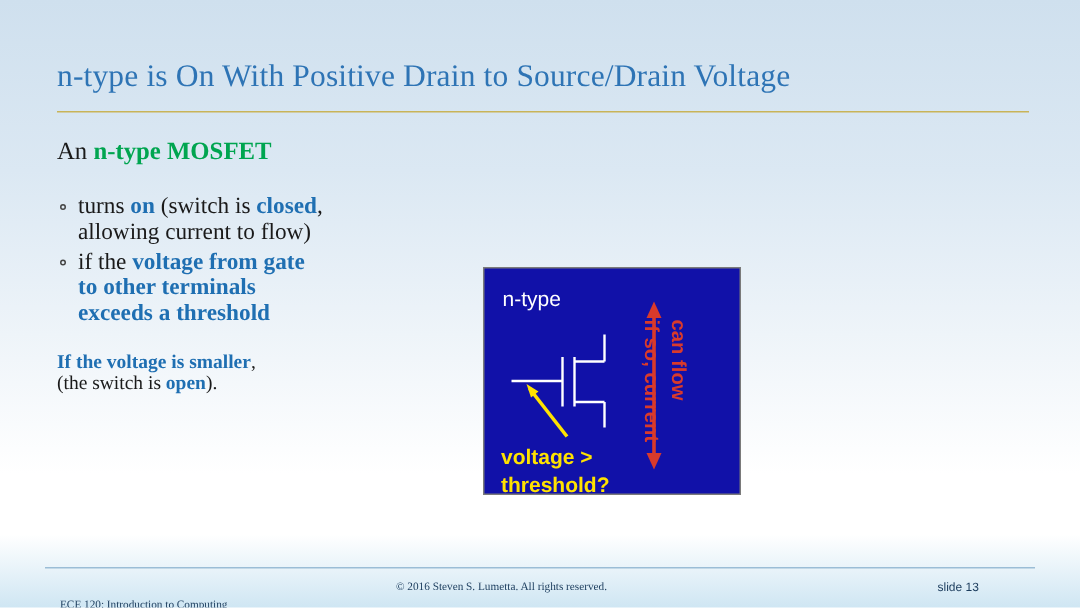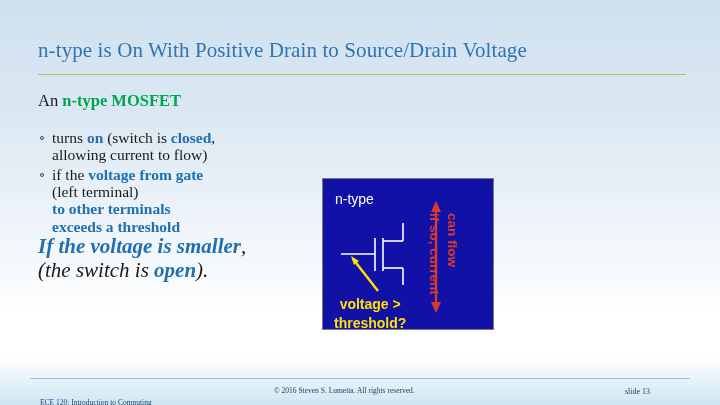--- a/index.html
+++ b/index.html
@@ -74,24 +74,23 @@
     height: 4px;
     border: 1px solid #444;
     border-radius: 50%;
     box-sizing: border-box;
   }
   .indent {
     display: block;
     padding-left: 0px;
   }
   .para-gap {
-    margin-top: 0;
-    font-size: 21px;
+    margin-top: 16px;
+    font-size: 13px;
     line-height: 1.14;
-    font-style: italic;
   }
   
   .figure {
     position: absolute;
     left: 322px;
     top: 178px;
     width: 172px;
     height: 152px;
     background: #1111a8;
     border: 1px solid #7a7a7a;
@@ -108,21 +107,20 @@
   }
   .fig-voltage {
     position: absolute;
     left: 11px;
     top: 116px;
     color: #ffe200;
     font-size: 14px;
     font-family: "Liberation Sans", sans-serif;
     font-weight: bold;
     line-height: 1.35;
-    text-align: center;
   }
   .fig-red-text {
     position: absolute;
     left: 119px;
     top: 34px;
     width: 118px;
     color: #d93a2b;
     font-size: 13.5px;
     font-family: "Liberation Sans", sans-serif;
     font-weight: bold;
@@ -160,33 +158,33 @@
   .footer-left {
     position: absolute;
     left: 40px;
     top: 398px;
     font-size: 7.5px;
     color: #1a3b5c;
     font-family: "Liberation Serif", serif;
   }
   .footer-center {
     position: absolute;
-    left: 274px;
+    left: 264px;
     top: 386px;
     font-size: 7.5px;
     color: #1a3b5c;
     font-family: "Liberation Serif", serif;
   }
   .footer-right {
     position: absolute;
     left: 625px;
     top: 387px;
     font-size: 8px;
     color: #1a3b5c;
-    font-family: Liberation Serif, serif;
+    font-family: Liberation Sans, sans-serif;
   }
 </style>
 </head>
 <body>
 
 <div class="slide">
 
   <div class="title">n-type is On With Positive Drain to Source/Drain Voltage</div>
   <div class="title-rule"></div>
 
@@ -198,21 +196,20 @@
 
     <div class="bullet">
       <span class="dot"></span>
       <span>turns </span><span class="blue-bold">on</span><span> (switch is </span><span class="blue-bold">closed</span><span>,</span>
       <span class="indent">allowing current to flow)</span>
     </div>
 
     <div class="bullet">
       <span class="dot"></span>
       <span>if the </span><span class="blue-bold">voltage from gate</span>
-      <span class="indent">(left terminal)</span>
       <span class="indent blue-bold">to other terminals</span>
       <span class="indent blue-bold">exceeds a threshold</span>
     </div>
 
     <div class="para-gap">
       <span class="blue-bold">If the voltage is smaller</span><span>,</span>
       <span class="indent"><span>(the switch is </span><span class="blue-bold">open</span><span>).</span></span>
     </div>
 
   </div>

